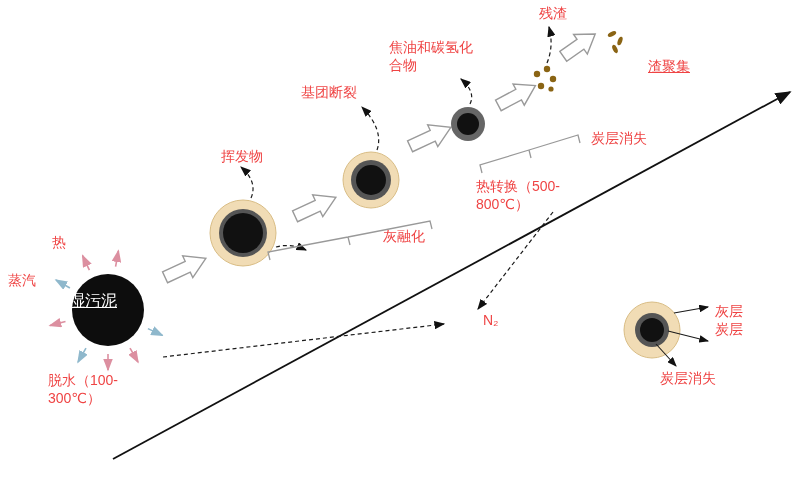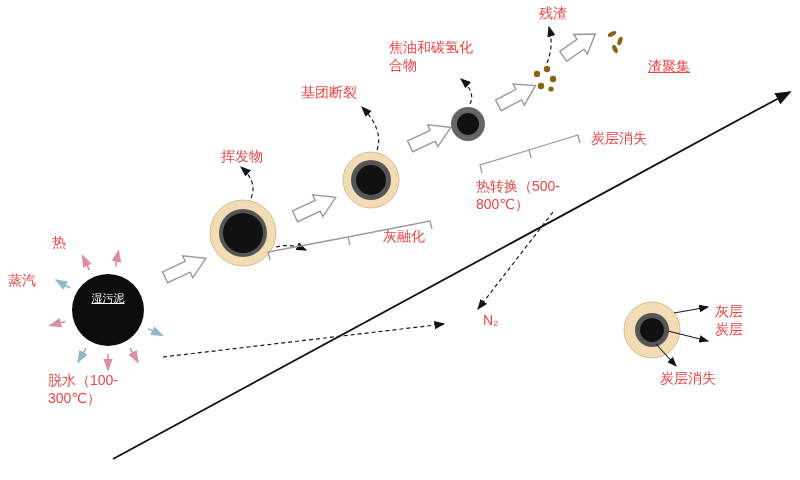--- a/index.html
+++ b/index.html
@@ -110,21 +110,21 @@
       <circle cx="652" cy="330" r="17" fill="#555555"></circle>
       <circle cx="652" cy="330" r="12" fill="#111111"></circle>
     </g>
     <line class="legline" x1="674" y1="313" x2="708" y2="307" marker-end="url(#ah)"></line>
     <line class="legline" x1="668" y1="331" x2="708" y2="341" marker-end="url(#ah)"></line>
     <line class="legline" x1="656" y1="344" x2="676" y2="366" marker-end="url(#ah)"></line>
   </svg>
 
   <div class="label" style="left:8px;top:271px;">蒸汽</div>
   <div class="label" style="left:52px;top:233px;">热</div>
-  <div class="label white center" style="left:84px;top:291px;width:48px;font-size:11px;text-decoration:underline;">湿污泥</div>
+  <div class="label white center" style="left:69px;top:291px;width:48px;font-size:16px;text-decoration:underline;">湿污泥</div>
   <div class="label" style="left:48px;top:371px;width:90px;">脱水（100-300℃）</div>
   <div class="label" style="left:221px;top:147px;">挥发物</div>
   <div class="label" style="left:301px;top:83px;">基团断裂</div>
   <div class="label" style="left:389px;top:38px;width:97px;">焦油和碳氢化合物</div>
   <div class="label" style="left:449px;top:177px;width:100px;margin-left:27px;">热转换（500-800℃）</div>
   <div class="label" style="left:383px;top:227px;">灰融化</div>
   <div class="label" style="left:591px;top:129px;">炭层消失</div>
   <div class="label" style="left:539px;top:4px;">残渣</div>
   <div class="label" style="left:648px;top:57px;text-decoration:underline;">渣聚集</div>
   <div class="label" style="left:451px;top:311px;margin-left:32px;">N₂</div>

